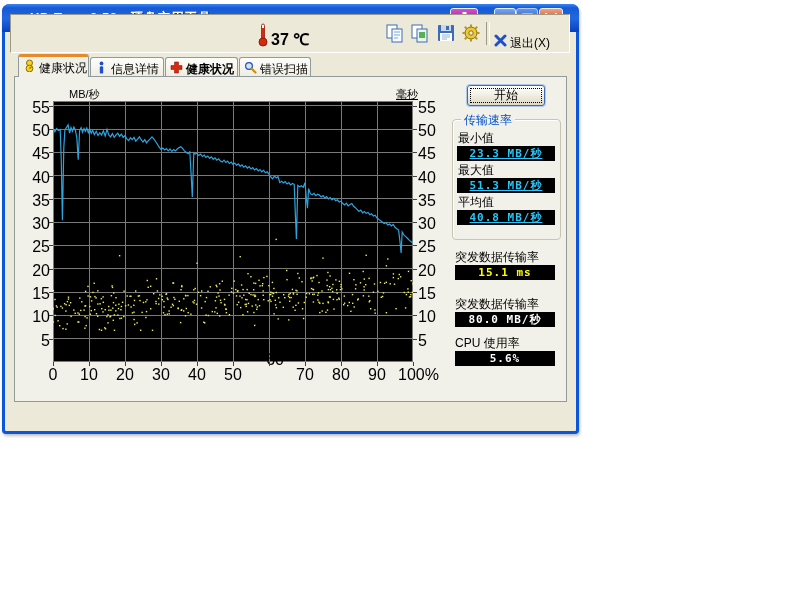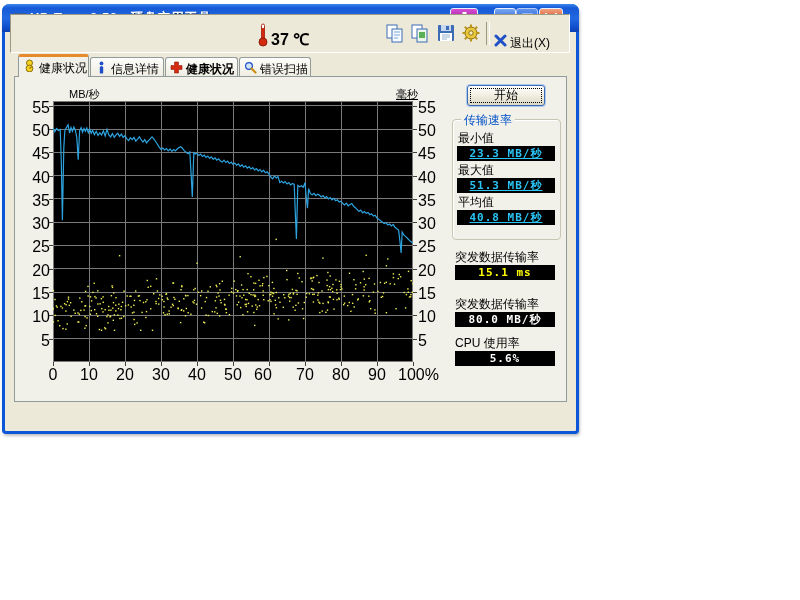--- a/index.html
+++ b/index.html
@@ -701,21 +701,21 @@
         <span class="tick-label" style="left:69px;top:362px;width:30px;text-align:center;">10</span>
         <span class="tickmark" style="left:84px;top:358px;width:1px;height:4px;"></span>
         <span class="tick-label" style="left:105px;top:362px;width:30px;text-align:center;">20</span>
         <span class="tickmark" style="left:120px;top:358px;width:1px;height:4px;"></span>
         <span class="tick-label" style="left:141px;top:362px;width:30px;text-align:center;">30</span>
         <span class="tickmark" style="left:156px;top:358px;width:1px;height:4px;"></span>
         <span class="tick-label" style="left:177px;top:362px;width:30px;text-align:center;">40</span>
         <span class="tickmark" style="left:192px;top:358px;width:1px;height:4px;"></span>
         <span class="tick-label" style="left:213px;top:362px;width:30px;text-align:center;">50</span>
         <span class="tickmark" style="left:228px;top:358px;width:1px;height:4px;"></span>
-        <span class="tick-label" style="left:249px;top:362px;width:30px;text-align:left;">60</span>
+        <span class="tick-label" style="left:249px;top:347px;width:30px;text-align:right;">60</span>
         <span class="tickmark" style="left:264px;top:358px;width:1px;height:4px;"></span>
         <span class="tick-label" style="left:285px;top:362px;width:30px;text-align:center;">70</span>
         <span class="tickmark" style="left:300px;top:358px;width:1px;height:4px;"></span>
         <span class="tick-label" style="left:321px;top:362px;width:30px;text-align:center;">80</span>
         <span class="tickmark" style="left:336px;top:358px;width:1px;height:4px;"></span>
         <span class="tick-label" style="left:357px;top:362px;width:30px;text-align:center;">90</span>
         <span class="tickmark" style="left:372px;top:358px;width:1px;height:4px;"></span>
         <span class="tick-label" style="left:393px;top:362px;width:30px;text-align:center;">100%</span>
         <span class="tickmark" style="left:408px;top:358px;width:1px;height:4px;"></span>
       </div>

